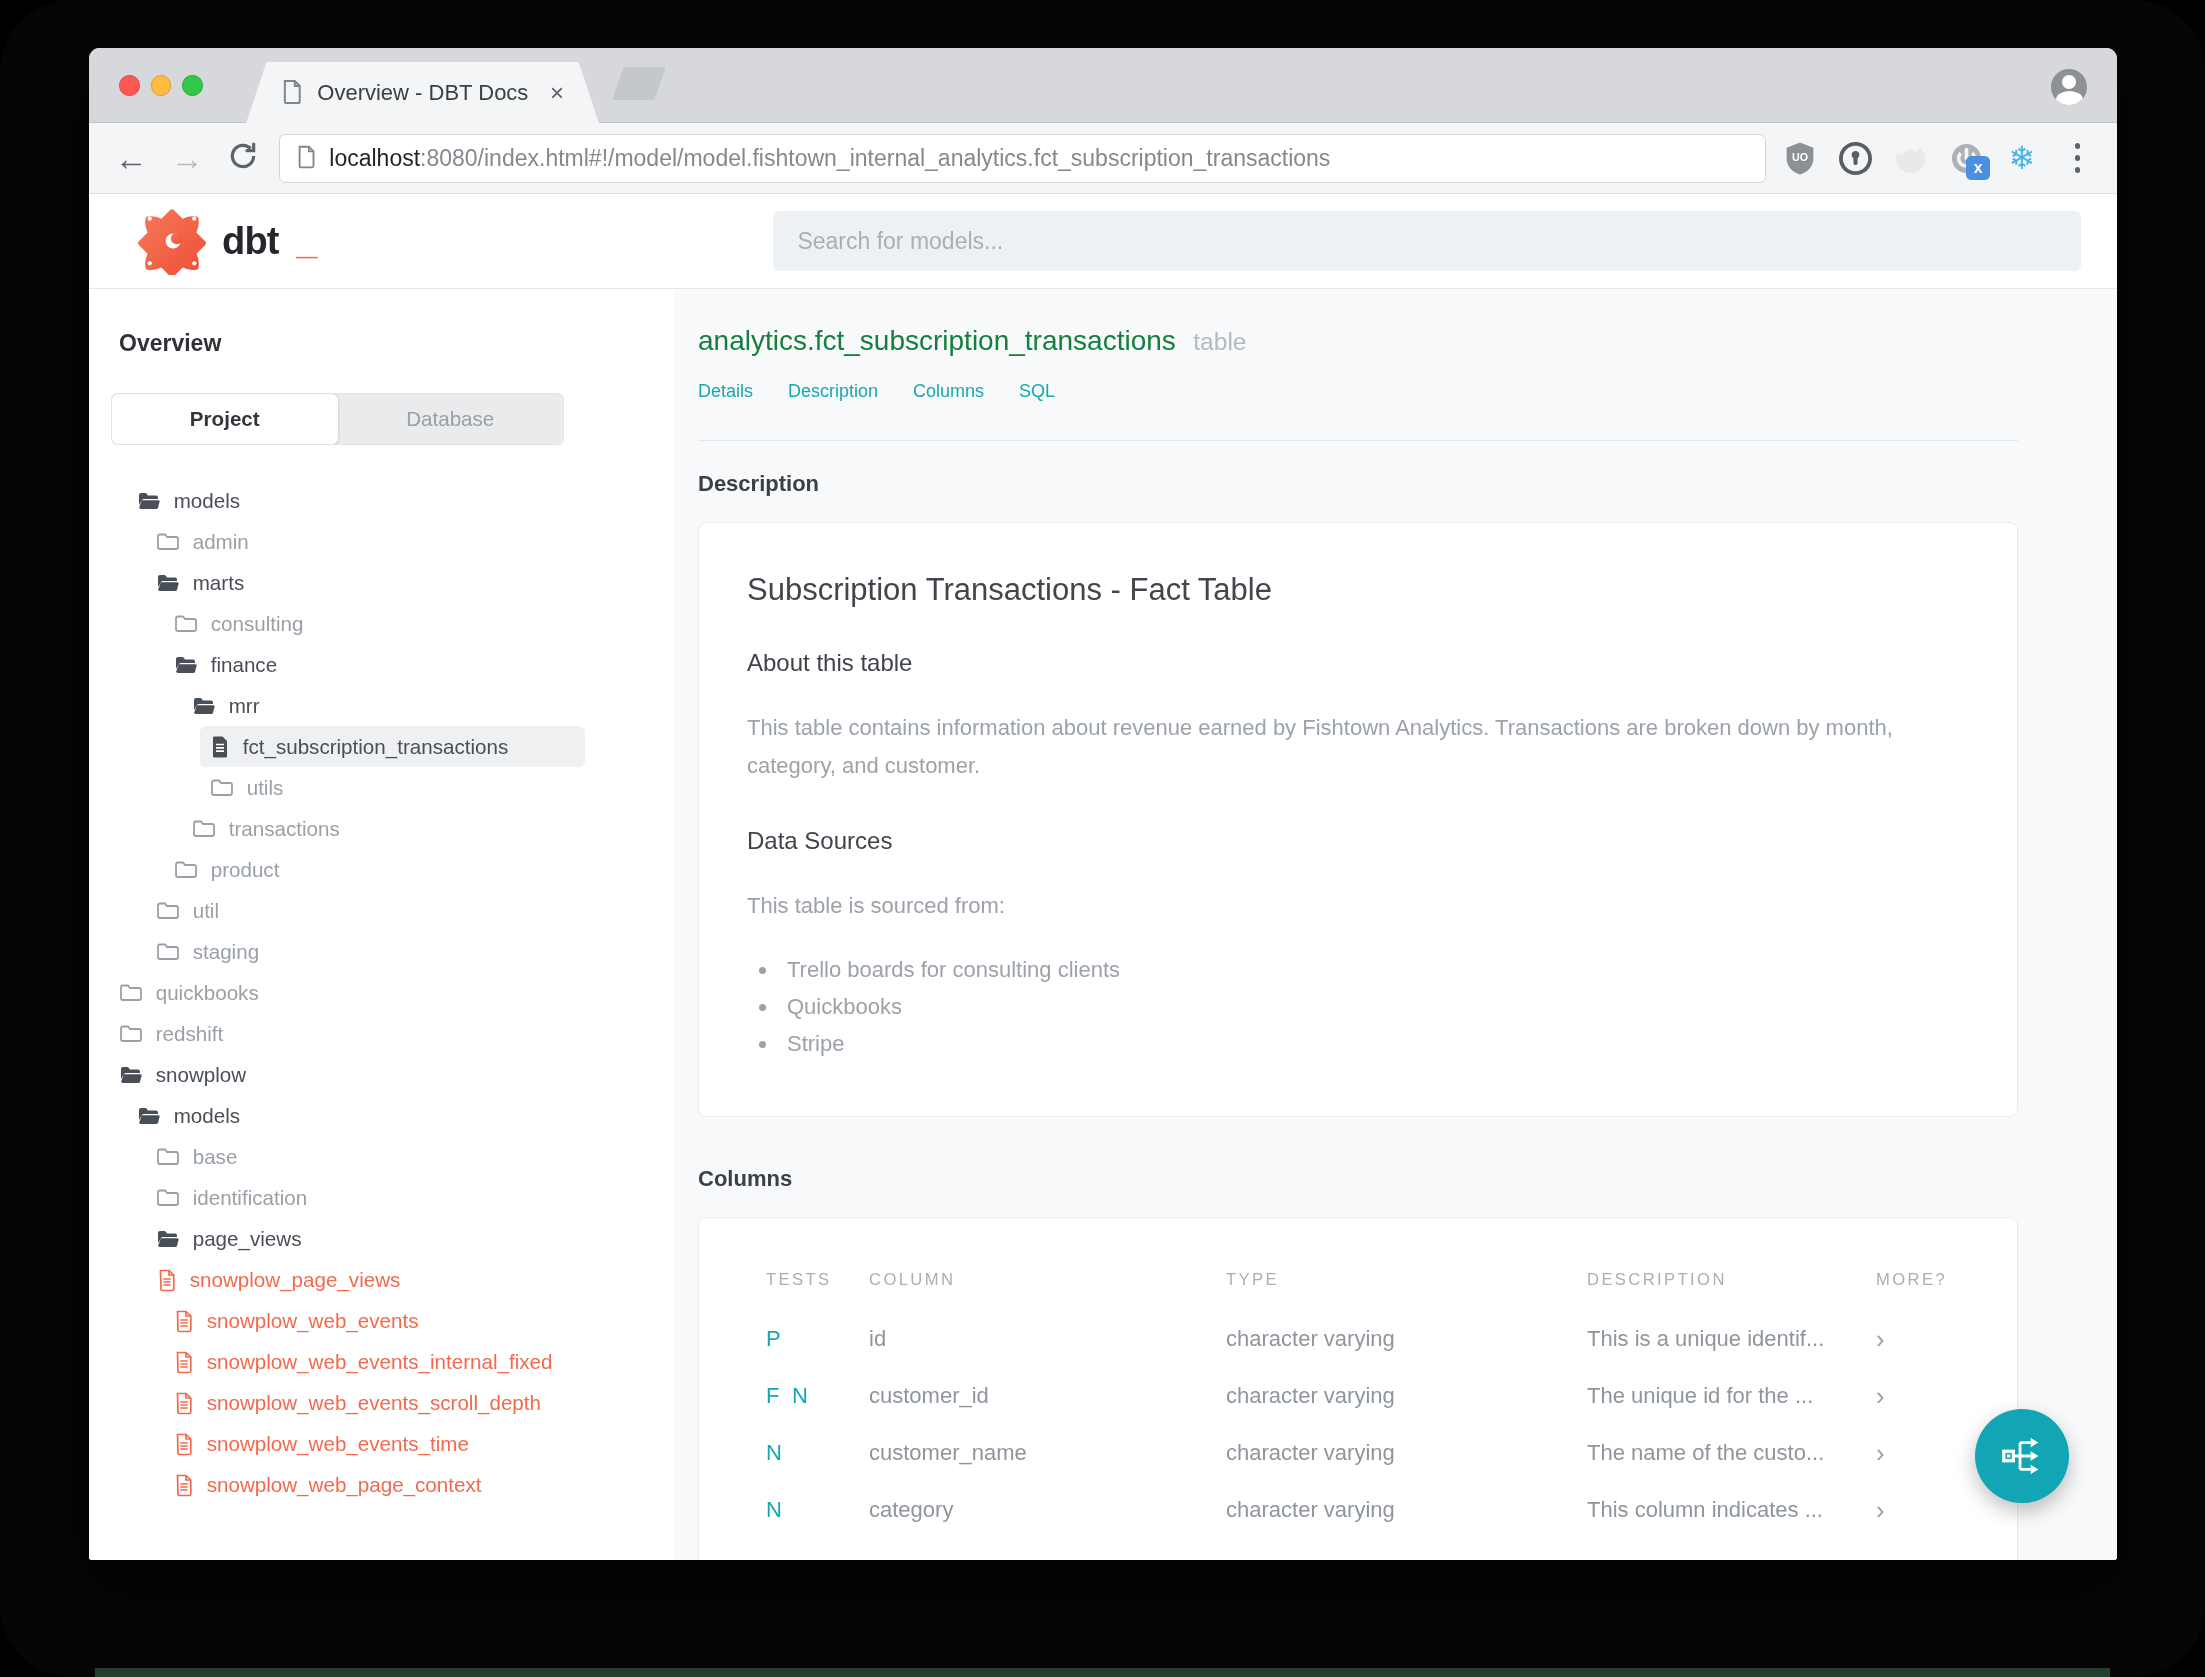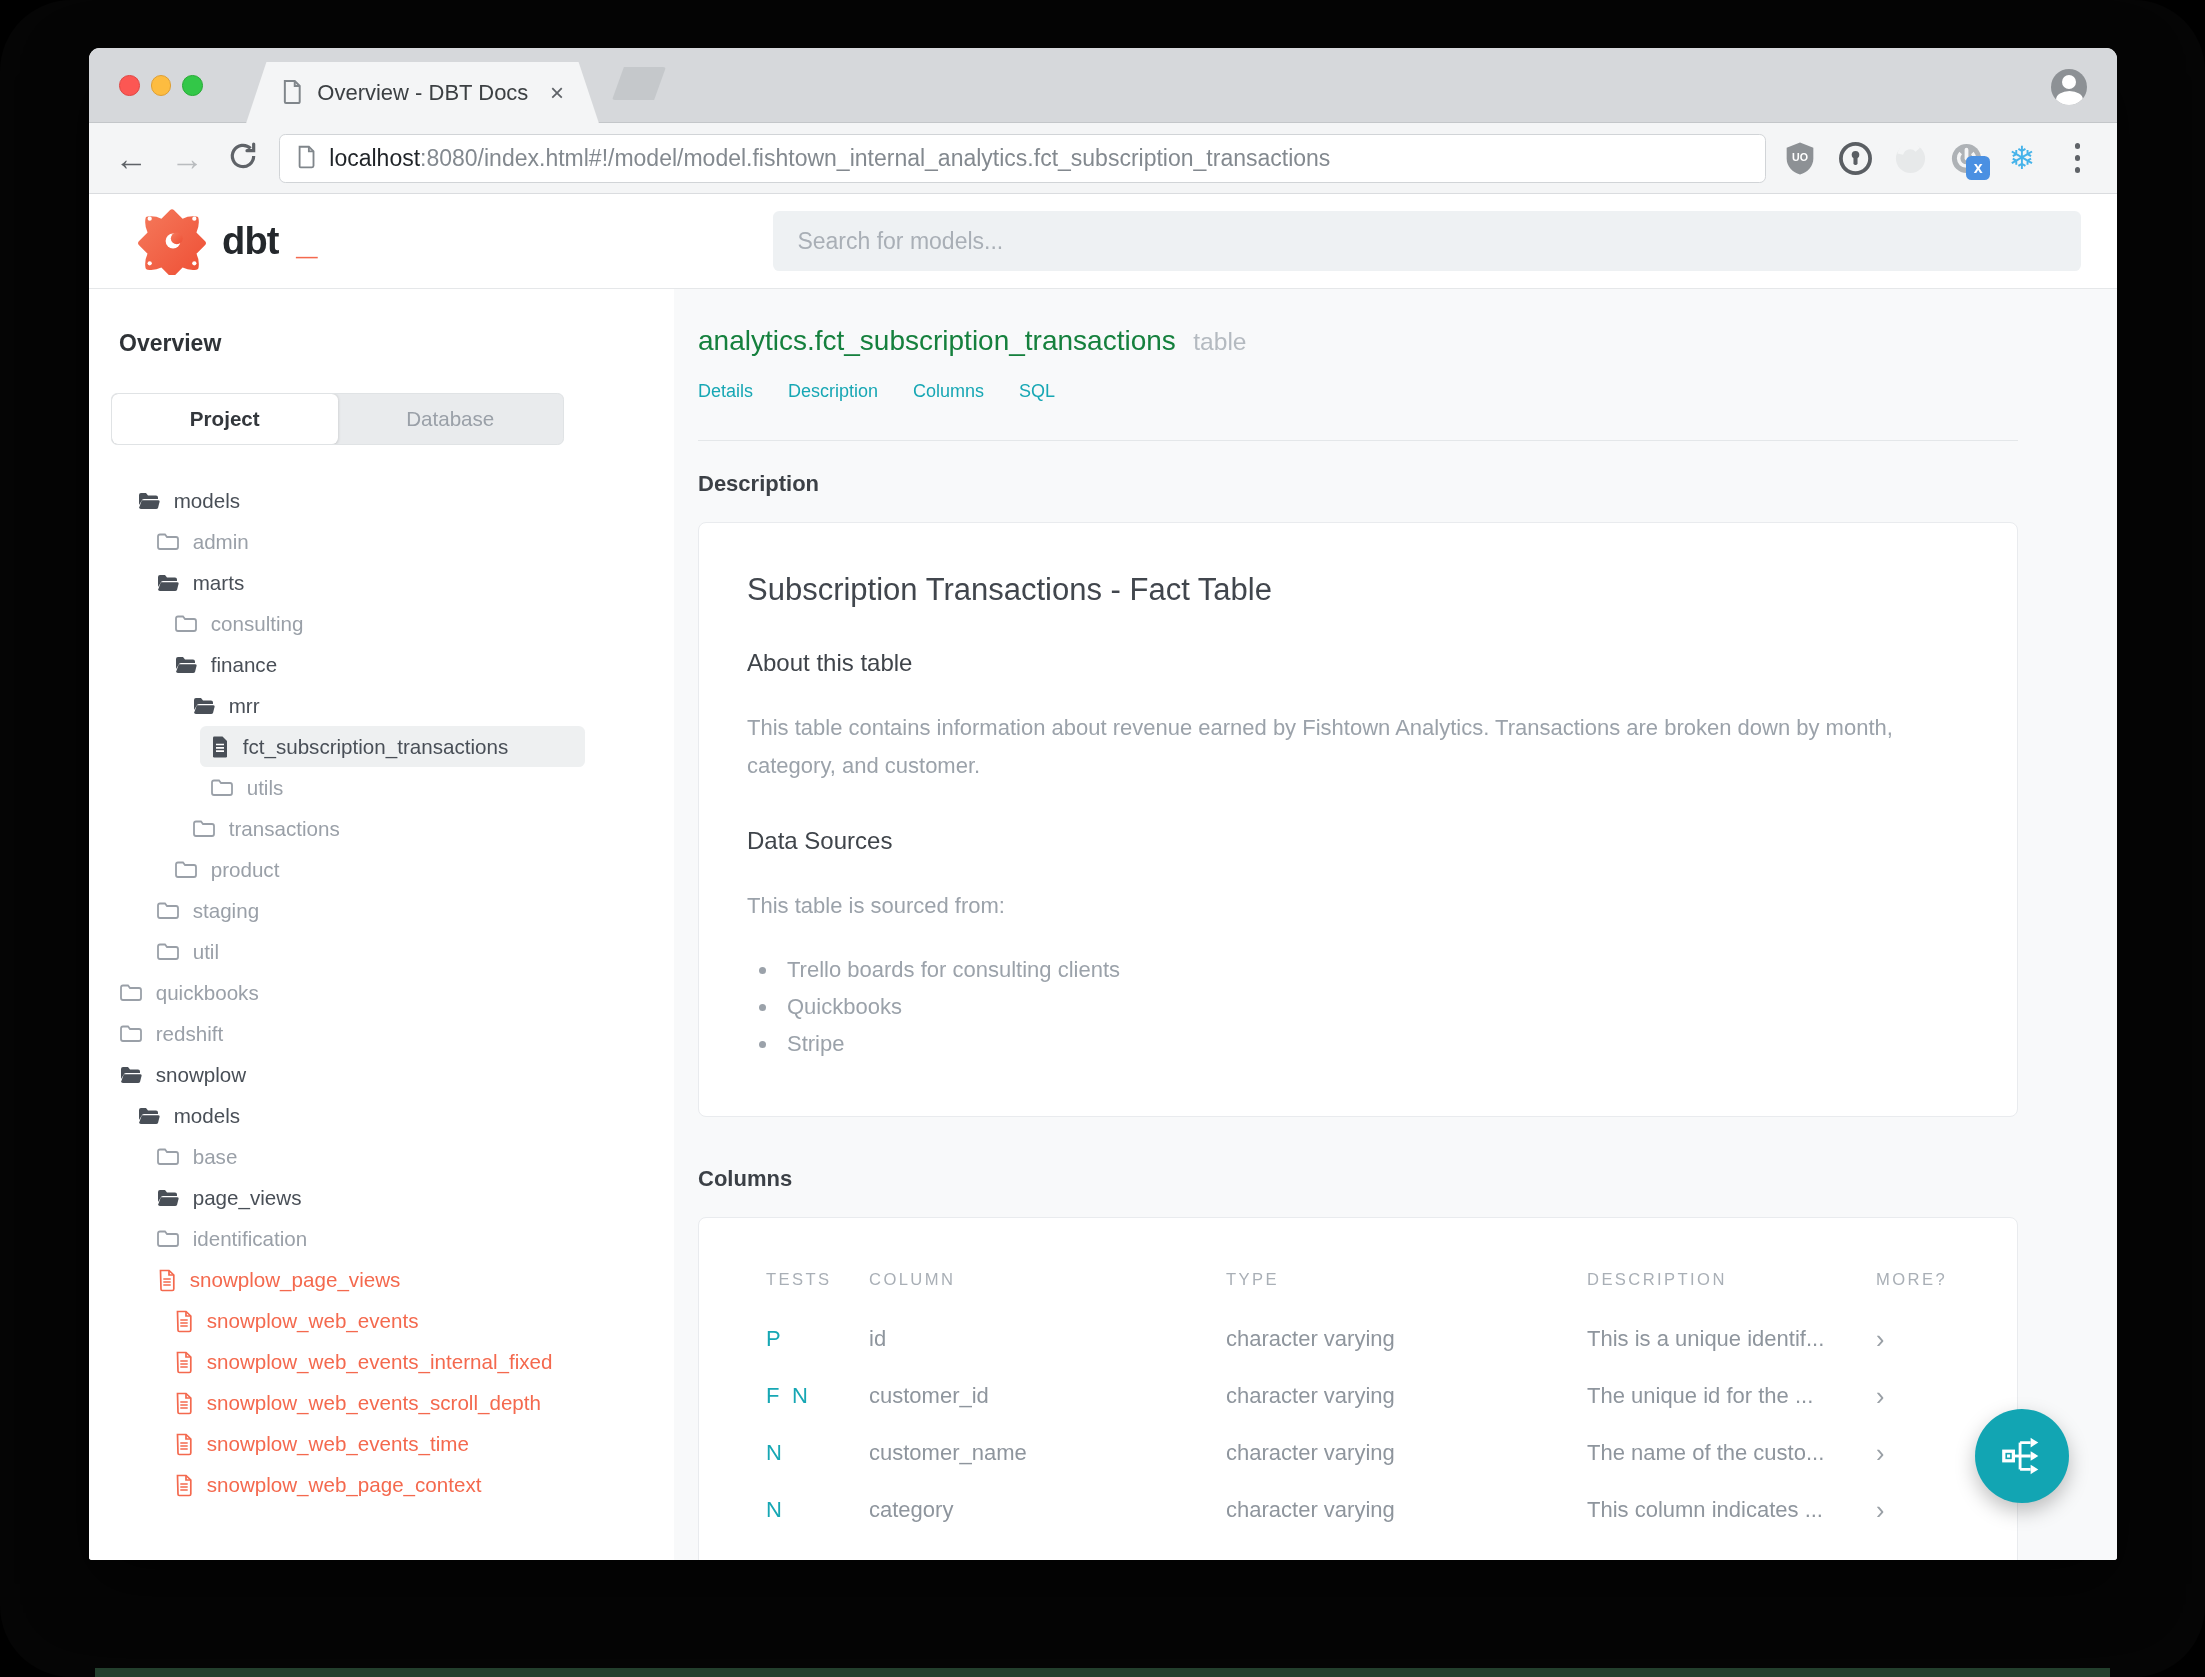--- a/index.html
+++ b/index.html
@@ -302,88 +302,88 @@
                 </svg>
               </span>
               <span class="tlabel">product</span>
             </div>
             <div class="tree-row tone-gray" style="padding-left: 67px;">
               <span class="ticon">
                 <svg width="24" height="20" viewBox="0 0 24 20" fill="none" stroke="currentColor" stroke-width="1.8">
                   <path d="M2 4.5q0-2 2-2h5l2 2.5h9q2 0 2 2V15q0 2-2 2H4q-2 0-2-2Z"></path>
                 </svg>
               </span>
+              <span class="tlabel">util</span>
+            </div>
+            <div class="tree-row tone-gray" style="padding-left: 67px;">
+              <span class="ticon">
+                <svg width="24" height="20" viewBox="0 0 24 20" fill="none" stroke="currentColor" stroke-width="1.8">
+                  <path d="M2 4.5q0-2 2-2h5l2 2.5h9q2 0 2 2V15q0 2-2 2H4q-2 0-2-2Z"></path>
+                </svg>
+              </span>
               <span class="tlabel">staging</span>
             </div>
+            <div class="tree-row tone-gray" style="padding-left: 30px;">
+              <span class="ticon">
+                <svg width="24" height="20" viewBox="0 0 24 20" fill="none" stroke="currentColor" stroke-width="1.8">
+                  <path d="M2 4.5q0-2 2-2h5l2 2.5h9q2 0 2 2V15q0 2-2 2H4q-2 0-2-2Z"></path>
+                </svg>
+              </span>
+              <span class="tlabel">quickbooks</span>
+            </div>
+            <div class="tree-row tone-gray" style="padding-left: 30px;">
+              <span class="ticon">
+                <svg width="24" height="20" viewBox="0 0 24 20" fill="none" stroke="currentColor" stroke-width="1.8">
+                  <path d="M2 4.5q0-2 2-2h5l2 2.5h9q2 0 2 2V15q0 2-2 2H4q-2 0-2-2Z"></path>
+                </svg>
+              </span>
+              <span class="tlabel">redshift</span>
+            </div>
+            <div class="tree-row tone-dark" style="padding-left: 30px;">
+              <span class="ticon">
+                <svg width="24" height="20" viewBox="0 0 24 20" fill="currentColor">
+                  <path d="M2 4q0-2 2-2h5l2 2.5h8q2 0 2 2V8H7q-2 0-2.5 2L2 14Z"></path>
+                  <path d="M4.8 9.2h16.6q1.6 0 1.2 1.6l-1.5 5.7q-.4 1.5-2 1.5H3.9q-2 0-1.6-1.8Z"></path>
+                </svg>
+              </span>
+              <span class="tlabel">snowplow</span>
+            </div>
+            <div class="tree-row tone-dark" style="padding-left: 48px;">
+              <span class="ticon">
+                <svg width="24" height="20" viewBox="0 0 24 20" fill="currentColor">
+                  <path d="M2 4q0-2 2-2h5l2 2.5h8q2 0 2 2V8H7q-2 0-2.5 2L2 14Z"></path>
+                  <path d="M4.8 9.2h16.6q1.6 0 1.2 1.6l-1.5 5.7q-.4 1.5-2 1.5H3.9q-2 0-1.6-1.8Z"></path>
+                </svg>
+              </span>
+              <span class="tlabel">models</span>
+            </div>
             <div class="tree-row tone-gray" style="padding-left: 67px;">
               <span class="ticon">
                 <svg width="24" height="20" viewBox="0 0 24 20" fill="none" stroke="currentColor" stroke-width="1.8">
                   <path d="M2 4.5q0-2 2-2h5l2 2.5h9q2 0 2 2V15q0 2-2 2H4q-2 0-2-2Z"></path>
                 </svg>
               </span>
-              <span class="tlabel">util</span>
-            </div>
-            <div class="tree-row tone-gray" style="padding-left: 30px;">
-              <span class="ticon">
-                <svg width="24" height="20" viewBox="0 0 24 20" fill="none" stroke="currentColor" stroke-width="1.8">
-                  <path d="M2 4.5q0-2 2-2h5l2 2.5h9q2 0 2 2V15q0 2-2 2H4q-2 0-2-2Z"></path>
-                </svg>
-              </span>
-              <span class="tlabel">quickbooks</span>
-            </div>
-            <div class="tree-row tone-gray" style="padding-left: 30px;">
-              <span class="ticon">
-                <svg width="24" height="20" viewBox="0 0 24 20" fill="none" stroke="currentColor" stroke-width="1.8">
-                  <path d="M2 4.5q0-2 2-2h5l2 2.5h9q2 0 2 2V15q0 2-2 2H4q-2 0-2-2Z"></path>
-                </svg>
-              </span>
-              <span class="tlabel">redshift</span>
-            </div>
-            <div class="tree-row tone-dark" style="padding-left: 30px;">
-              <span class="ticon">
-                <svg width="24" height="20" viewBox="0 0 24 20" fill="currentColor">
-                  <path d="M2 4q0-2 2-2h5l2 2.5h8q2 0 2 2V8H7q-2 0-2.5 2L2 14Z"></path>
-                  <path d="M4.8 9.2h16.6q1.6 0 1.2 1.6l-1.5 5.7q-.4 1.5-2 1.5H3.9q-2 0-1.6-1.8Z"></path>
-                </svg>
-              </span>
-              <span class="tlabel">snowplow</span>
-            </div>
-            <div class="tree-row tone-dark" style="padding-left: 48px;">
-              <span class="ticon">
-                <svg width="24" height="20" viewBox="0 0 24 20" fill="currentColor">
-                  <path d="M2 4q0-2 2-2h5l2 2.5h8q2 0 2 2V8H7q-2 0-2.5 2L2 14Z"></path>
-                  <path d="M4.8 9.2h16.6q1.6 0 1.2 1.6l-1.5 5.7q-.4 1.5-2 1.5H3.9q-2 0-1.6-1.8Z"></path>
-                </svg>
-              </span>
-              <span class="tlabel">models</span>
+              <span class="tlabel">base</span>
             </div>
             <div class="tree-row tone-gray" style="padding-left: 67px;">
               <span class="ticon">
                 <svg width="24" height="20" viewBox="0 0 24 20" fill="none" stroke="currentColor" stroke-width="1.8">
                   <path d="M2 4.5q0-2 2-2h5l2 2.5h9q2 0 2 2V15q0 2-2 2H4q-2 0-2-2Z"></path>
                 </svg>
               </span>
-              <span class="tlabel">base</span>
+              <span class="tlabel">identification</span>
             </div>
             <div class="tree-row tone-dark" style="padding-left: 67px;">
               <span class="ticon">
                 <svg width="24" height="20" viewBox="0 0 24 20" fill="currentColor">
                   <path d="M2 4q0-2 2-2h5l2 2.5h8q2 0 2 2V8H7q-2 0-2.5 2L2 14Z"></path>
                   <path d="M4.8 9.2h16.6q1.6 0 1.2 1.6l-1.5 5.7q-.4 1.5-2 1.5H3.9q-2 0-1.6-1.8Z"></path>
                 </svg>
               </span>
               <span class="tlabel">page_views</span>
-            </div>
-            <div class="tree-row tone-gray" style="padding-left: 67px;">
-              <span class="ticon">
-                <svg width="24" height="20" viewBox="0 0 24 20" fill="none" stroke="currentColor" stroke-width="1.8">
-                  <path d="M2 4.5q0-2 2-2h5l2 2.5h9q2 0 2 2V15q0 2-2 2H4q-2 0-2-2Z"></path>
-                </svg>
-              </span>
-              <span class="tlabel">identification</span>
             </div>
             <div class="tree-row tone-red" style="padding-left: 68px;">
               <span class="ticon">
                 <svg width="20" height="24" viewBox="0 0 20 24" fill="none" stroke="currentColor" stroke-width="1.7">
                   <path d="M3.5 2.5h8.5L16.8 7v14q0 1.5-1.5 1.5h-10q-1.3 0-1.3-1.3Z"></path>
                   <path d="M12 2.5V7h4.8"></path>
                   <path d="M6.3 11h7.4M6.3 14h7.4M6.3 17h7.4"></path>
                 </svg>
               </span>
               <span class="tlabel">snowplow_page_views</span>

